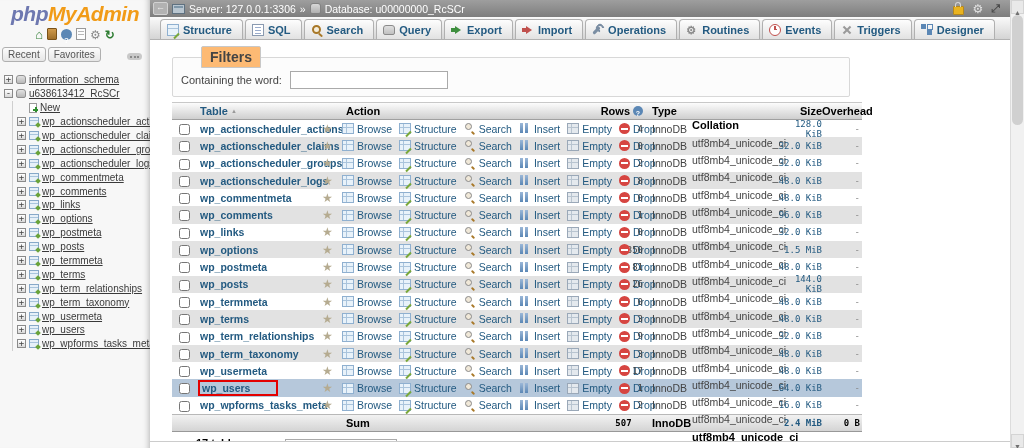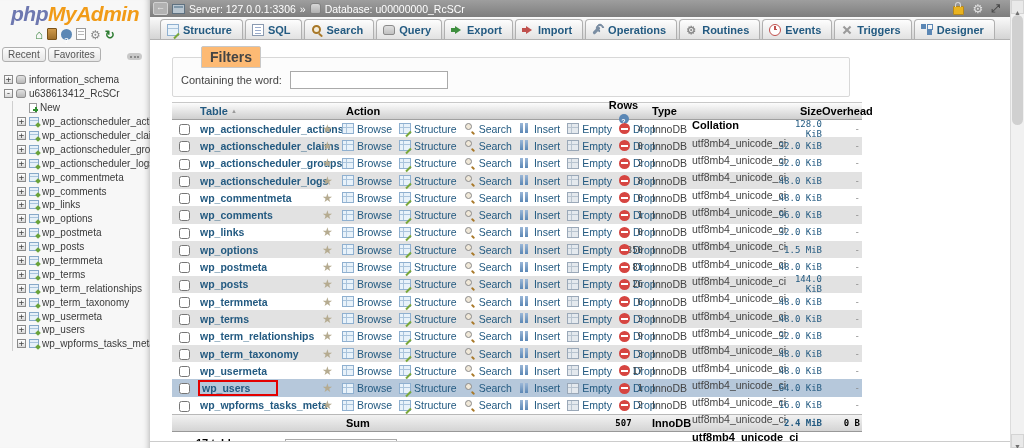--- a/index.html
+++ b/index.html
@@ -36,21 +36,21 @@
      font-size:9px;line-height:6px;text-align:center;color:#444;flex:none;font-family:"DejaVu Sans Mono",monospace;}
   .texp-spacer{width:9px;flex:none;}
   .tico{display:inline-block;position:relative;flex:none;box-sizing:border-box;}
   .tico-database{width:10px;height:9px;background:linear-gradient(#e2e2e2,#b8b8b8);border:1px solid #909090;border-radius:3px 3px 2px 2px;}
   .tico-table{width:10px;height:9px;background:#e6f0f8;border:1px solid #86a8c8;}
   .tico-table::before{content:"";position:absolute;left:0;right:0;top:2px;height:1px;background:#a8c4dc;}
   .tico-table::after{content:"";position:absolute;right:-2px;bottom:-2px;width:4px;height:4px;background:#6aa33a;transform:rotate(45deg);}
   .tico-new-table{width:8px;height:10px;background:#fff;border:1px solid #9a9a9a;}
   .tico-new-table::before{content:"";position:absolute;right:-2px;bottom:1px;width:5px;height:2px;background:#2f8f2f;}
   .tico-new-table::after{content:"";position:absolute;right:-0.5px;bottom:-0.5px;width:2px;height:5px;background:#2f8f2f;}
-  .tlabel{overflow:visible;}
+  .tlabel{overflow:visible;text-decoration:underline;}
 
   
   .topbar{position:absolute;left:150px;top:0;width:860px;height:17px;background:linear-gradient(#9e9e9e,#7e7e7e);
      color:#fff;font-size:10.5px;display:flex;align-items:center;gap:4px;padding-left:3px;box-sizing:border-box;}
   .collapse-box{width:13px;height:11px;background:#b2b2b2;border:1px solid #d2d2d2;border-radius:2px;
      color:#ececec;font-size:9px;line-height:9px;text-align:center;flex:none;}
   .collapse-box::before{content:"←";}
   .ico-server{width:11px;height:8px;background:#b9c6d0;border:1px solid #5f7180;flex:none;position:relative;}
   .ico-server::before{content:"";position:absolute;left:1px;top:1px;right:1px;height:2px;background:#7e96a8;}
   .ico-db{width:9px;height:9px;background:linear-gradient(#d8d8d8,#b0b0b0);border:1px solid #828282;border-radius:3px 3px 2px 2px;flex:none;}
@@ -101,21 +101,21 @@
 
   
   .dbtable{margin-left:22px;width:690px;}
   .row{display:flex;align-items:center;height:17.3px;font-size:10.5px;color:#444;}
   .cell{box-sizing:border-box;flex:none;}
   .c-check{width:24px;text-align:center;}
   .c-check input{width:11px;height:11px;margin:0;vertical-align:middle;}
   .c-name{width:126px;padding-left:4px;}
   .c-star{width:20px;}
   .c-action{width:262px;display:flex;align-items:center;gap:7px;}
-  .c-rows{width:42px;text-align:right;font-family:"DejaVu Sans Mono",monospace;font-size:9px;color:#444;padding-right:3px;flex-direction:column;}
+  .c-rows{width:42px;text-align:right;font-family:"DejaVu Sans Mono",monospace;font-size:9px;color:#444;padding-right:3px;}
   .c-type{width:46px;padding-left:6px;}
   .c-coll{width:82px;margin-top:28px;}
   .c-size{width:48px;text-align:right;font-family:"DejaVu Sans Mono",monospace;font-size:9px;color:#235a81;}
   .c-over{width:40px;text-align:right;font-family:"DejaVu Sans Mono",monospace;font-size:9px;color:#888;padding-right:2px;}
   .row.header{height:16px;background:linear-gradient(#fcfcfc,#cfcfcf);border-top:1px solid #c8c8c8;border-bottom:1px solid #a0a0a0;
      font-size:11px;font-weight:bold;color:#000;}
   .row.header .c-rows,.row.header .c-size,.row.header .c-over{font-family:"Liberation Sans",sans-serif;font-size:11px;color:#000;}
   .hdr-rows{display:flex;justify-content:flex-end;align-items:center;gap:3px;}
   .hlink{color:#235a81;text-decoration:none;cursor:pointer;}
   .sort-ic::before{content:"▲";font-size:6px;color:#999;vertical-align:2px;}

